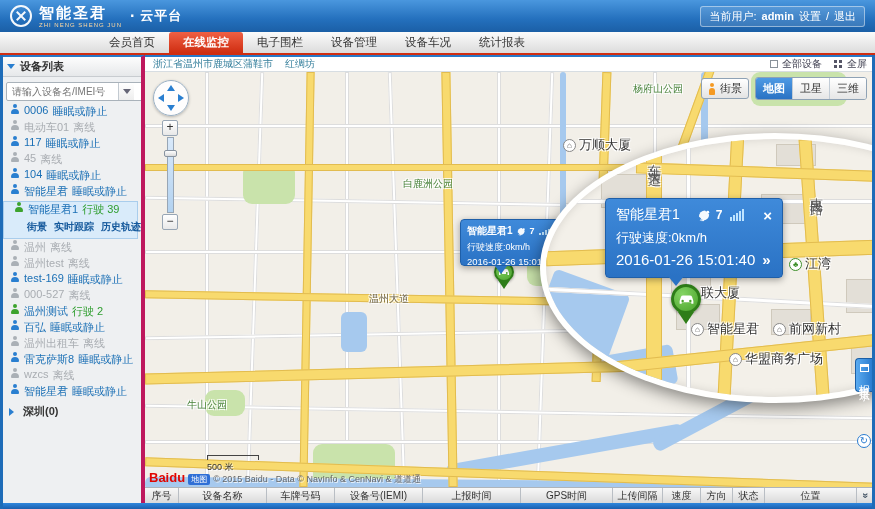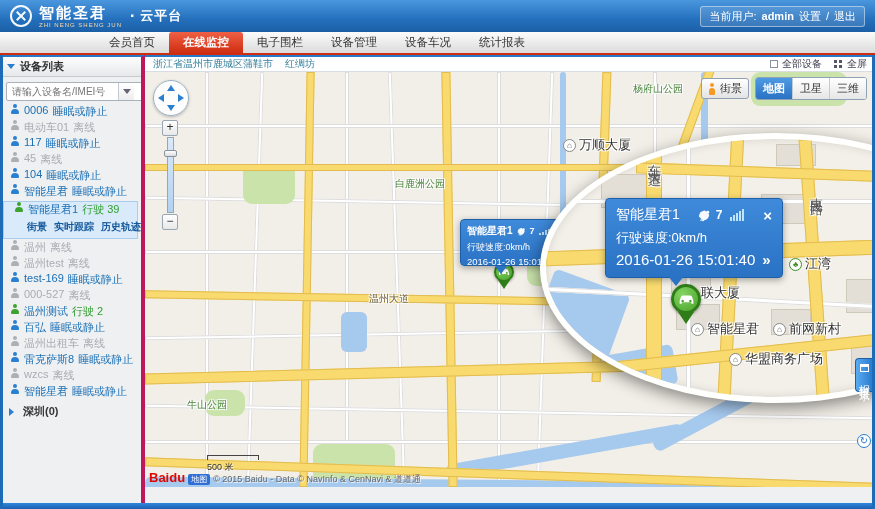--- a/index.html
+++ b/index.html
@@ -418,21 +418,21 @@
         <div class="rw" style="left:0;top:160px;width:470px;height:5px;transform:rotate(3deg);"></div>
         <div class="ry" style="left:100px;top:0;width:16px;height:270px;"></div>
         <div class="ry" style="left:178px;top:0;width:13px;height:270px;transform:rotate(3deg);"></div>
         <div class="ry" style="left:262px;top:0;width:13px;height:270px;transform:rotate(-4deg);"></div>
         <div class="ry" style="left:0;top:104px;width:470px;height:15px;transform:rotate(-2deg);"></div>
         <div class="ry" style="left:90px;top:30px;width:380px;height:11px;transform:rotate(2deg);"></div>
         <div class="ry" style="left:0;top:205px;width:470px;height:12px;transform:rotate(-6deg);"></div>
       </div>
 
       <div id="labels">
-          <span class="lbl park" style="left: 250px; top: 105px;">
+          <span class="lbl park" style="left: 258px; top: 105px;">
             <span class="lt">白鹿洲公园</span>
           </span>
           <span class="lbl park" style="left: 42px; top: 326px;">
             <span class="lt">牛山公园</span>
           </span>
           <span class="lbl park" style="left: 488px; top: 10px;">
             <span class="lt">杨府山公园</span>
           </span>
           <span class="lbl road-h" style="left: 224px; top: 220px;">
             <span class="lt">温州大道</span>
@@ -537,17 +537,33 @@
       </div>
     </div>
   </section>
 
   <div class="alarmtab">
     <span class="win-ico"></span>
     <span class="vtext">报警提示</span>
   </div>
   <div class="alarm-refresh">↻</div>
 
+  <footer class="tablebar">
+      <div class="th" style="width: 34px;">序号</div>
+      <div class="th" style="width: 88px;">设备名称</div>
+      <div class="th" style="width: 68px;">车牌号码</div>
+      <div class="th" style="width: 88px;">设备号(IEMI)</div>
+      <div class="th" style="width: 98px;">上报时间</div>
+      <div class="th" style="width: 92px;">GPS时间</div>
+      <div class="th" style="width: 50px;">上传间隔</div>
+      <div class="th" style="width: 38px;">速度</div>
+      <div class="th" style="width: 32px;">方向</div>
+      <div class="th" style="width: 32px;">状态</div>
+      <div class="th grow">位置</div>
+      <div class="th chev">
+        <span class="rot">»</span>
+      </div>
+    </footer>
 
   <div class="strip"></div>
   <div class="edge-l"></div>
   <div class="edge-r"></div>
 </div>
 
 </body></html>

